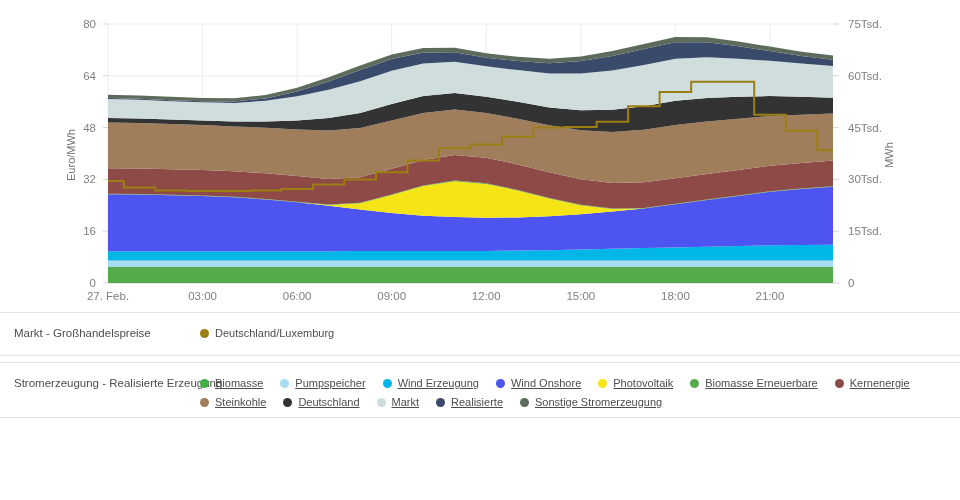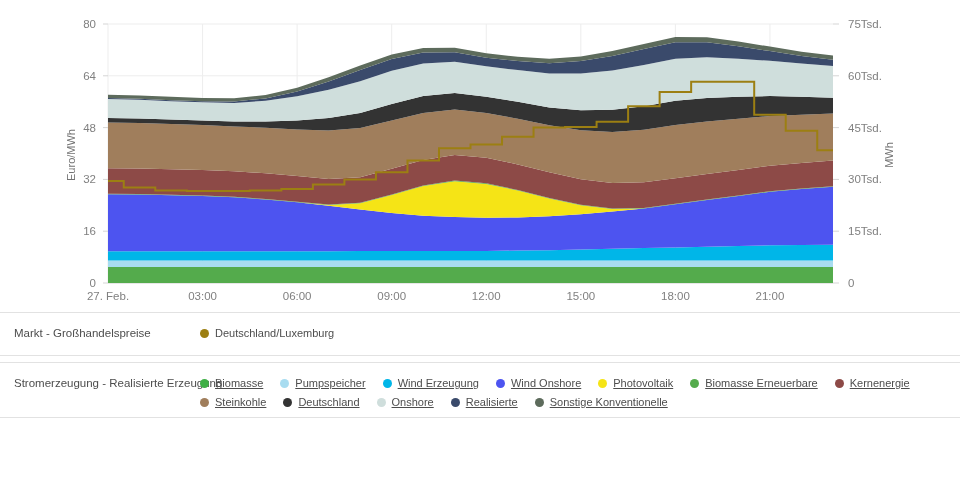--- a/index.html
+++ b/index.html
@@ -182,27 +182,27 @@
           <div class="legend-item">
             <span class="legend-dot" style="background: rgb(160, 126, 92);"></span>
             <span class="legend-text">Steinkohle</span>
           </div>
           <div class="legend-item">
             <span class="legend-dot" style="background: rgb(51, 51, 51);"></span>
             <span class="legend-text">Deutschland</span>
           </div>
           <div class="legend-item">
             <span class="legend-dot" style="background: rgb(207, 222, 220);"></span>
-            <span class="legend-text">Onshore</span>
+            <span class="legend-text">Markt</span>
           </div>
           <div class="legend-item">
             <span class="legend-dot" style="background: rgb(58, 74, 107);"></span>
             <span class="legend-text">Realisierte</span>
           </div>
           <div class="legend-item">
             <span class="legend-dot" style="background: rgb(93, 107, 92);"></span>
-            <span class="legend-text">Sonstige Konventionelle</span>
+            <span class="legend-text">Sonstige Stromerzeugung</span>
           </div>
         </div>
     </div>
   </div>
 
 </div>
 
 </body></html>

